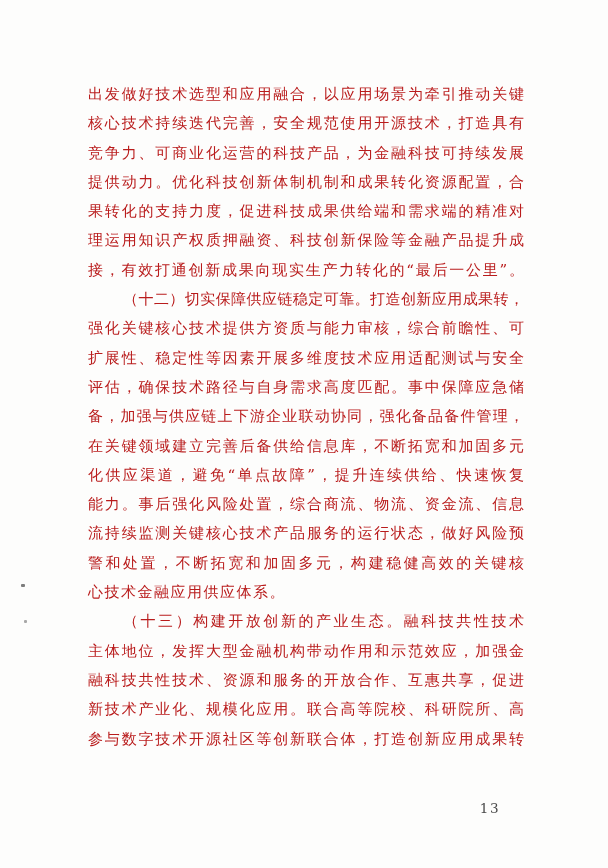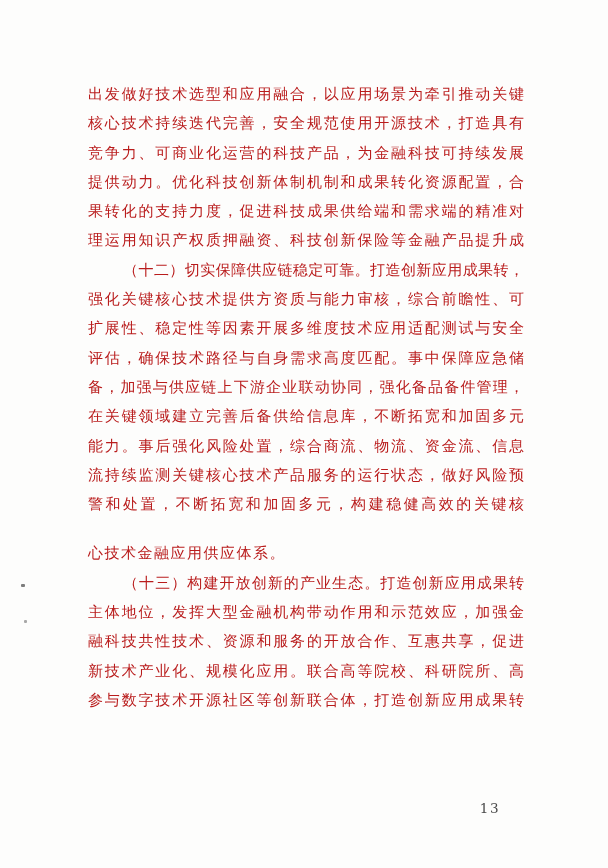--- a/index.html
+++ b/index.html
@@ -34,21 +34,20 @@
     text-justify: inter-ideograph;
     -webkit-font-smoothing: antialiased;
   }
   .line.indent {
     text-indent: 35px;
   }
   .line.short {
     text-align: center;
     text-align-last: left;
     letter-spacing: 1.5px;
-    margin-top: 20px;
   }
   .page-number {
     position: absolute;
     left: 472px;
     top: 800px;
     width: 28px;
     font-size: 13.5px;
     letter-spacing: 1.5px;
     color: #4a4a4a;
     text-align: right;
@@ -78,31 +77,33 @@
 
 <div class="page">
 
   <div class="text-block">
     <p class="line">出发做好技术选型和应用融合，以应用场景为牵引推动关键</p>
     <p class="line">核心技术持续迭代完善，安全规范使用开源技术，打造具有</p>
     <p class="line">竞争力、可商业化运营的科技产品，为金融科技可持续发展</p>
     <p class="line">提供动力。优化科技创新体制机制和成果转化资源配置，合</p>
     <p class="line">果转化的支持力度，促进科技成果供给端和需求端的精准对</p>
     <p class="line">理运用知识产权质押融资、科技创新保险等金融产品提升成</p>
+    <p class="line">接，有效打通创新成果向现实生产力转化的“最后一公里”。</p>
     <p class="line indent">（十二）切实保障供应链稳定可靠。打造创新应用成果转，</p>
     <p class="line">强化关键核心技术提供方资质与能力审核，综合前瞻性、可</p>
     <p class="line">扩展性、稳定性等因素开展多维度技术应用适配测试与安全</p>
     <p class="line">评估，确保技术路径与自身需求高度匹配。事中保障应急储</p>
     <p class="line">备，加强与供应链上下游企业联动协同，强化备品备件管理，</p>
     <p class="line">在关键领域建立完善后备供给信息库，不断拓宽和加固多元</p>
+    <p class="line">化供应渠道，避免“单点故障”，提升连续供给、快速恢复</p>
     <p class="line">能力。事后强化风险处置，综合商流、物流、资金流、信息</p>
     <p class="line">流持续监测关键核心技术产品服务的运行状态，做好风险预</p>
     <p class="line">警和处置，不断拓宽和加固多元，构建稳健高效的关键核</p>
     <p class="line short">心技术金融应用供应体系。</p>
-    <p class="line indent">（十三）构建开放创新的产业生态。打造创新应用成果转</p>
+    <p class="line indent">（十三）构建开放创新的产业生态。融科技共性技术</p>
     <p class="line">主体地位，发挥大型金融机构带动作用和示范效应，加强金</p>
     <p class="line">融科技共性技术、资源和服务的开放合作、互惠共享，促进</p>
     <p class="line">新技术产业化、规模化应用。联合高等院校、科研院所、高</p>
     <p class="line">参与数字技术开源社区等创新联合体，打造创新应用成果转</p>
   </div>
 
   <div class="speck speck-1"></div>
   <div class="speck speck-2"></div>
 
   <div class="page-number">13</div>

